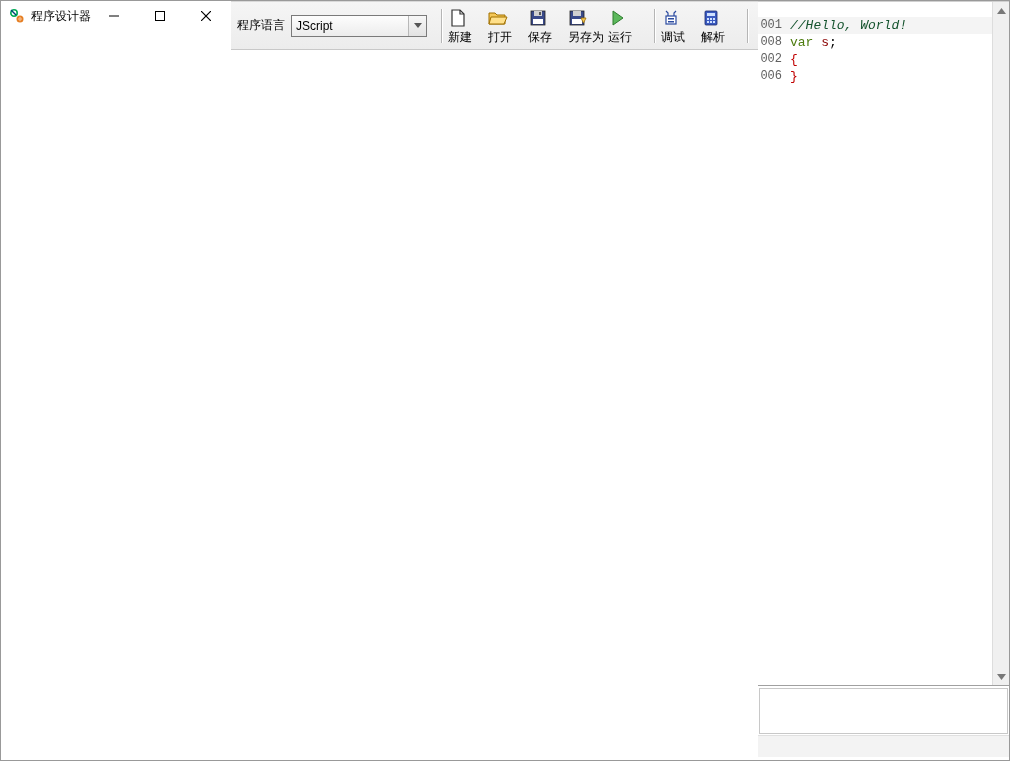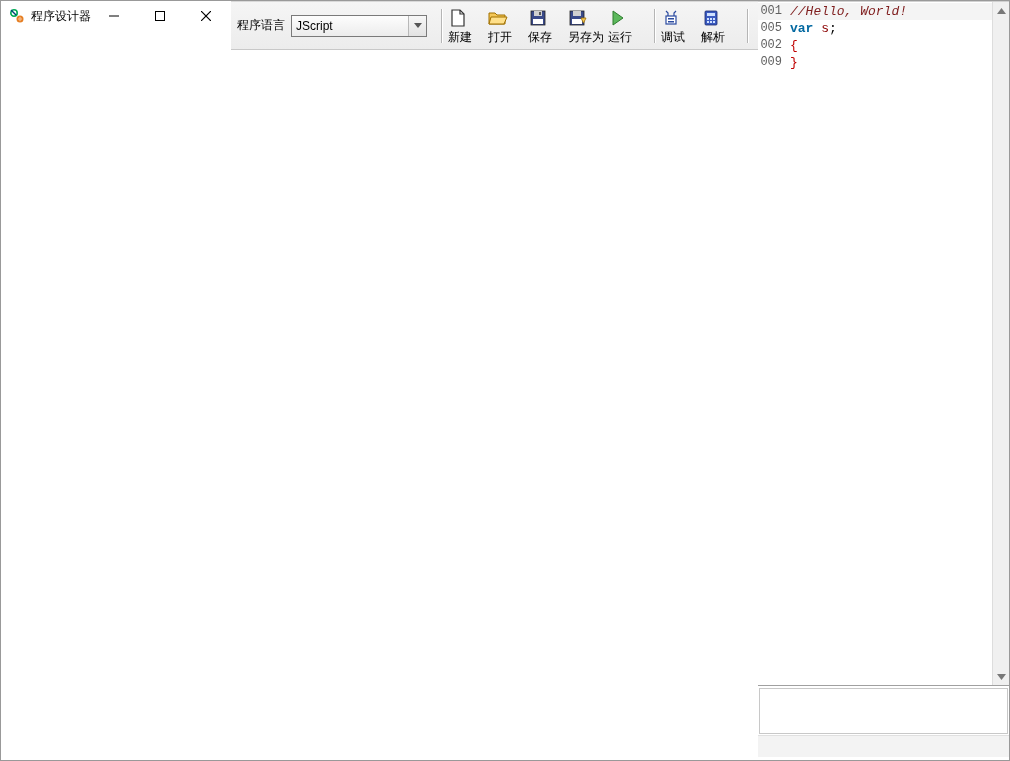--- a/index.html
+++ b/index.html
@@ -16,27 +16,27 @@
 .lang-label { padding: 0 6px 0 2px; }
 .lang-select { width: 136px; height: 22px; border: 1px solid #7a7a7a; background: linear-gradient(#fdfdfd,#ececec); display: flex; align-items: center; padding: 0 4px; font-size: 12px; position: relative; }
 .lang-select .arrow { position: absolute; right: 0; top: 0; width: 18px; height: 100%; border-left: 1px solid #b8b8b8; display: flex; align-items: center; justify-content: center; background: linear-gradient(#f7f7f7,#e2e2e2); }
 .tsep { width: 1px; height: 34px; background: #b5b5b5; margin: 0 6px; box-shadow: 1px 0 0 #fff; }
 .tgap { width: 8px; }
 .tbtn { width: 40px; height: 38px; display: flex; flex-direction: column; align-items: flex-start; justify-content: center; gap: 4px; }
 .tbtn .ic { width: 20px; height: 18px; display: flex; align-items: center; justify-content: center; }
 .tbtn .lbl { font-size: 12px; line-height: 1; }
 .editor-wrap { flex: 1; display: flex; flex-direction: column; border-top: 1px solid #d0d0d0; min-height: 0; }
 .editor-area { flex: 1; display: flex; position: relative; border-bottom: 1px solid #a0a0a0; min-height: 0; }
-.code { flex: 1; font-family: "Courier New", monospace; font-size: 13px; line-height: 17px; padding-top: 1px; overflow: hidden; }
+.code { flex: 1; font-family: "Courier New", monospace; font-size: 13px; line-height: 17px; padding-top: 15px; overflow: hidden; }
 .line { display: flex; height: 17px; align-items: center; }
 .line.hl { background: #f4f4f4; }
 .gutter { width: 30px; text-align: right; padding-right: 6px; color: #606060; font-family: "Courier New", monospace; font-size: 12px; border-right: 0px solid #eee; }
 .txt { padding-left: 2px; white-space: pre; }
-.c-comment { color: #7f1d1d; font-style: italic; margin-top: 36px; }
-.c-keyword { color: #0369a1; font-weight: bold; }
+.c-comment { color: #14532d; font-style: italic; margin-top: 36px; }
+.c-keyword { color: #4d7c0f; font-weight: normal; }
 .c-ident { color: #8b0000; }
 .c-string { color: #008000; }
 .c-punct { color: #000; }
 .c-paren { color: #c00000; }
 .vscroll { width: 17px; background: #f0f0f0; border-left: 1px solid #ddd; display: flex; flex-direction: column; justify-content: space-between; }
 .vscroll .sbtn { height: 17px; display: flex; align-items: center; justify-content: center; background: #f0f0f0; }
 .status { height: 74px; background: #fff; border-top: 1px solid #fff; }
 .status-top { height: 46px; border: 1px solid #c8c8c8; margin: 1px; background: #fff; }
 .status-bot { height: 22px; border-top: 1px solid #e0e0e0; background: #f3f3f3; }
 </style>
@@ -175,29 +175,29 @@
   </div>
 
   <div class="editor-wrap">
     <div class="editor-area">
       <div class="code" id="code">
           <div class="line hl">
             <span class="gutter">001</span>
             <span class="txt"><span class="c-comment">//Hello, World!</span></span>
           </div>
           <div class="line">
-            <span class="gutter">005</span>
+            <span class="gutter">008</span>
             <span class="txt"><span class="c-keyword">var</span><span> </span><span class="c-ident">s</span><span class="c-punct">;</span></span>
           </div>
           <div class="line">
             <span class="gutter">002</span>
             <span class="txt"><span class="c-paren">{</span></span>
           </div>
           <div class="line">
-            <span class="gutter">009</span>
+            <span class="gutter">006</span>
             <span class="txt"><span class="c-paren">}</span></span>
           </div>
         </div>
       <div class="vscroll">
         <div class="sbtn">
             <svg width="9" height="6">
               <path d="M0 6 L9 6 L4.5 0 Z" fill="#787878"></path>
             </svg>
           </div>
         <div class="sbtn">

